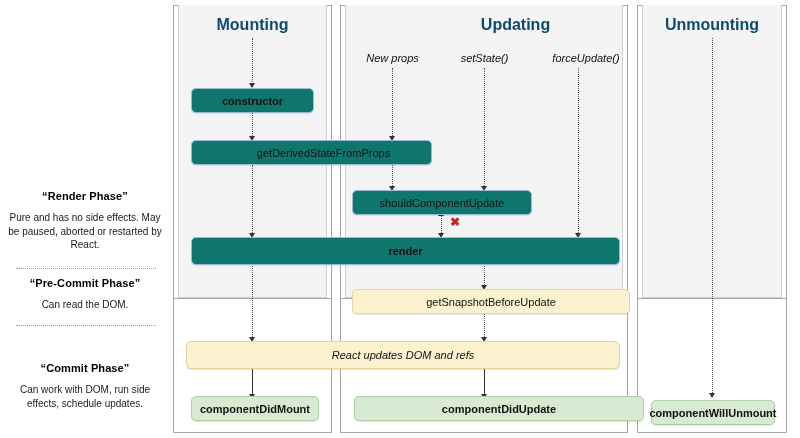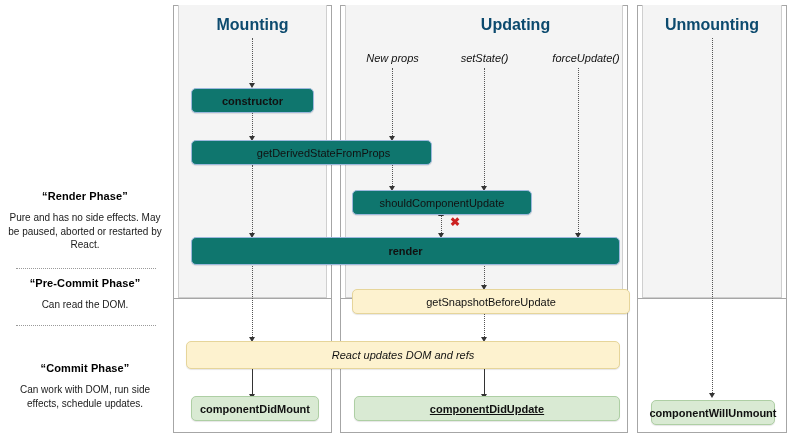--- a/index.html
+++ b/index.html
@@ -253,17 +253,17 @@
   <div class="node blue" style="left:352px; top:190px; width:180px; height:25px;">shouldComponentUpdate</div>
 
   <div class="node blue bold" style="left:191px; top:237px; width:429px; height:28px;">render</div>
 
   <div class="node yellow" style="left:352px; top:289px; width:278px; height:25px;">getSnapshotBeforeUpdate</div>
 
   <div class="node yellow italic" style="left:186px; top:341px; width:434px; height:28px;">React updates DOM and refs</div>
 
   <div class="node green bold" style="left:191px; top:396px; width:128px; height:25px;">componentDidMount</div>
 
-  <div class="node green bold" style="left:354px; top:396px; width:266px; height:25px;text-decoration:underline;">componentDidUpdate</div>
+  <div class="node green bold" style="left:354px; top:396px; width:290px; height:25px;">componentDidUpdate</div>
 
   <div class="node green bold" style="left:651px; top:400px; width:124px; height:25px;">componentWillUnmount</div>
 
 </div>
 
 </body></html>

